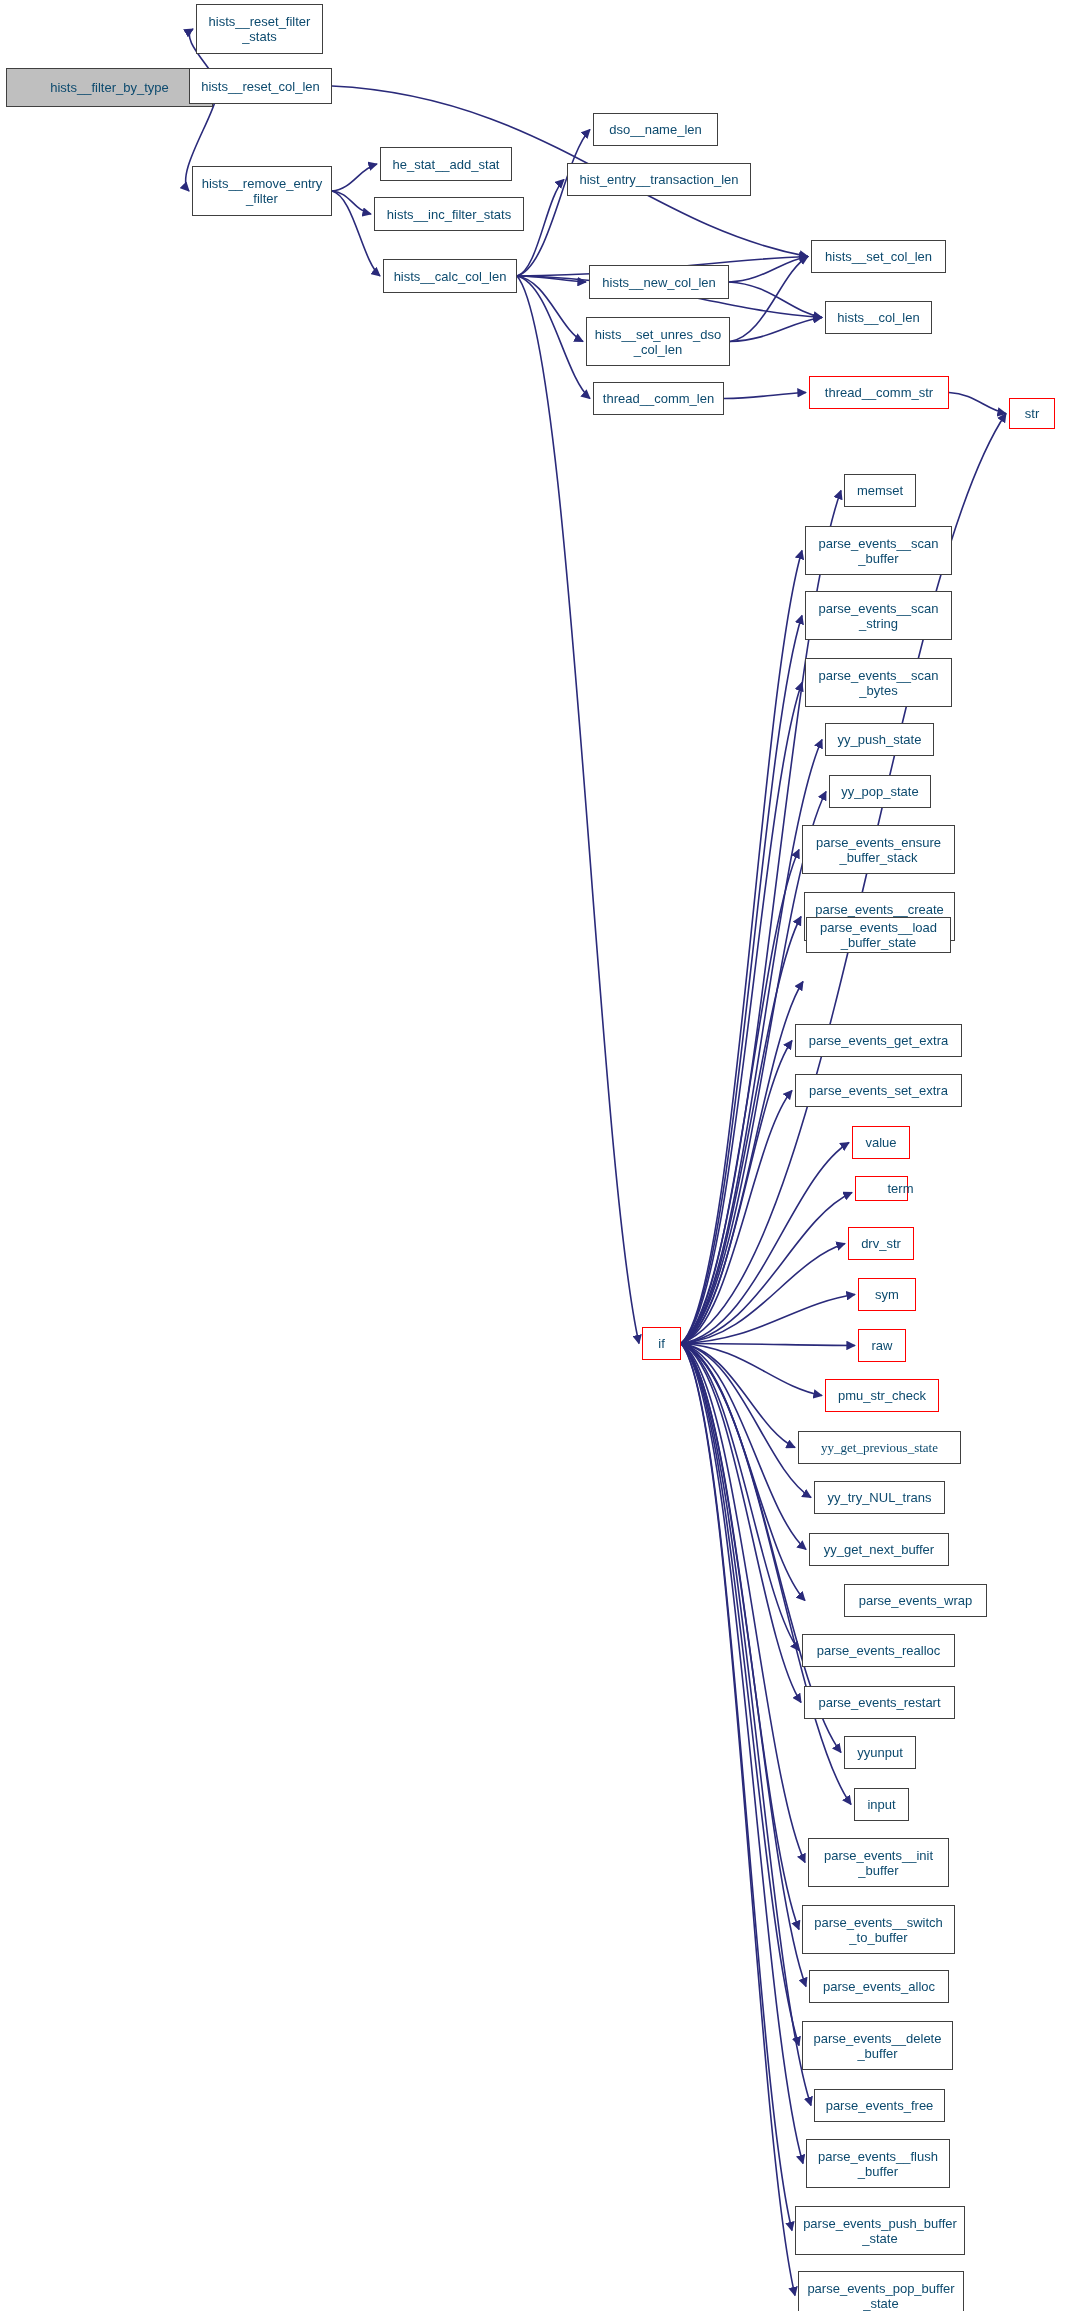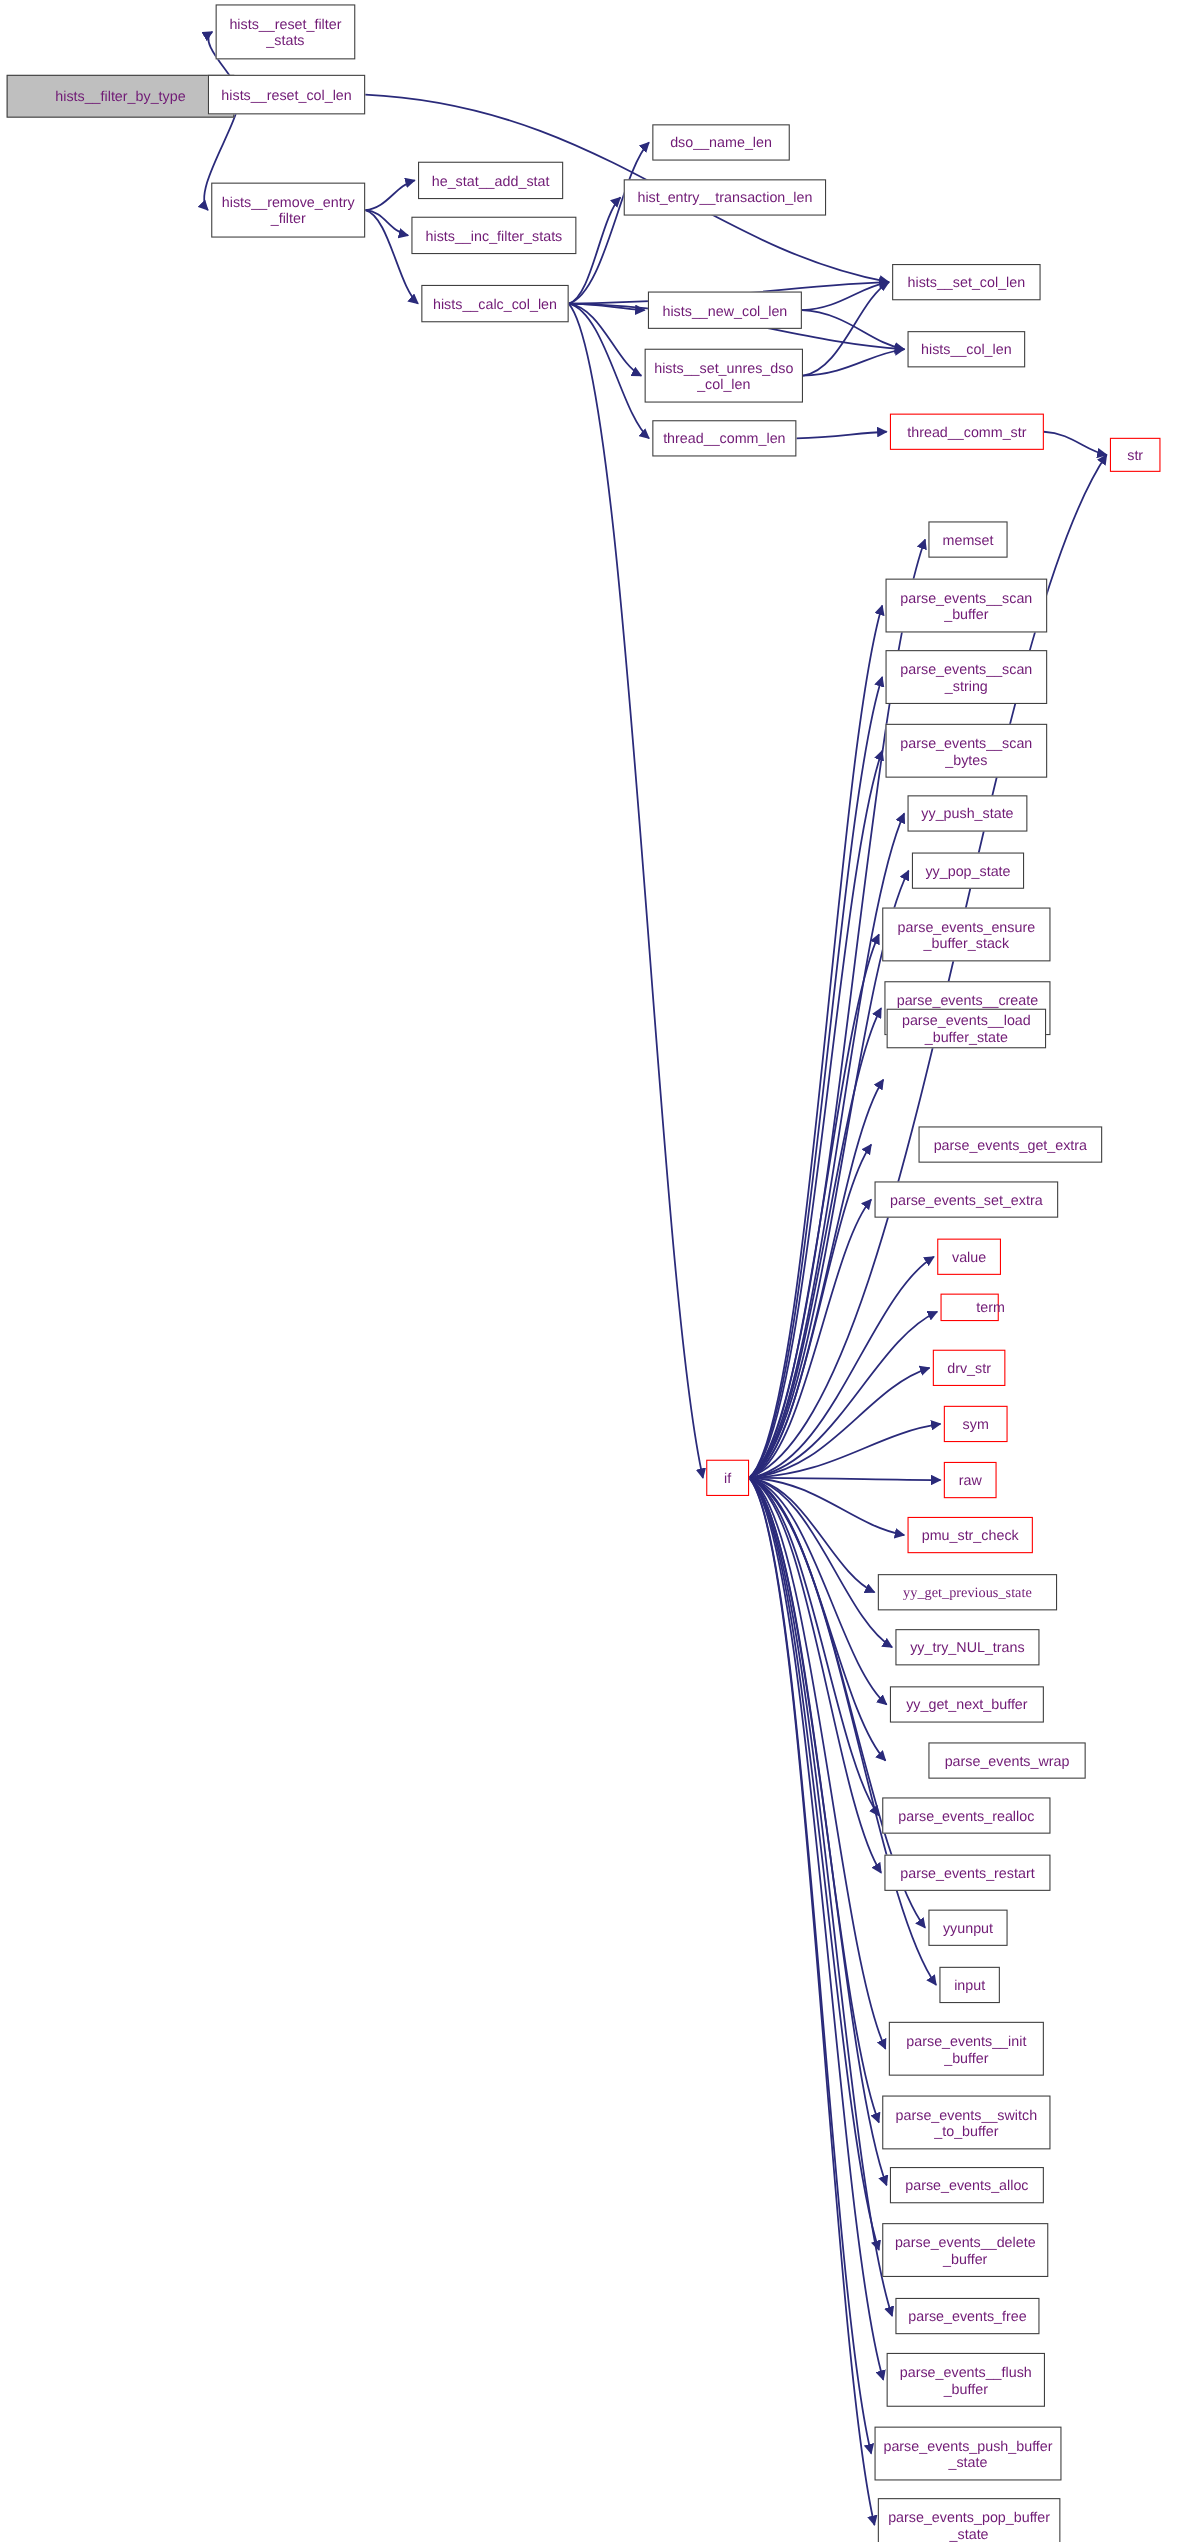--- a/index.html
+++ b/index.html
@@ -6,21 +6,21 @@
   body{font-family:"Liberation Sans",sans-serif;}
   #graph{position:relative;width:1080px;height:2311px;background:#fff;overflow:hidden;}
   svg.edges{position:absolute;left:0;top:0;width:1080px;height:2311px;pointer-events:none;}
   .node{
     position:absolute;
     box-sizing:border-box;
     display:flex;align-items:center;justify-content:center;
     text-align:center;
     background:#ffffff;
     border:1px solid #404040;
-    color:#701a75;
+    color:#0c4a6e;
     font-size:13px;
     line-height:15px;
     letter-spacing:0px;
     white-space:pre-line;
     padding:0 4px;
   }
   .node.red{border:1.6px solid #ff0000;}
   .node.root{background:#bfbfbf;border:1px solid #404040;}
 </style>
 </head>
@@ -120,21 +120,21 @@
       <div class="node" style="left: 805px; top: 658px; width: 147px; height: 49px;">parse_events__scan
 _bytes</div>
       <div class="node" style="left: 825px; top: 723px; width: 109px; height: 33px;">yy_push_state</div>
       <div class="node" style="left: 829px; top: 775px; width: 102px; height: 33px;">yy_pop_state</div>
       <div class="node" style="left: 802px; top: 825px; width: 153px; height: 49px;">parse_events_ensure
 _buffer_stack</div>
       <div class="node" style="left: 804px; top: 892px; width: 151px; height: 49px;">parse_events__create
 _buffer</div>
       <div class="node" style="left: 806px; top: 917px; width: 145px; height: 36px;">parse_events__load
 _buffer_state</div>
-      <div class="node" style="left: 795px; top: 1024px; width: 167px; height: 33px; margin-left: 40px;">parse_events_get_extra</div>
+      <div class="node" style="left: 795px; top: 1024px; width: 167px; height: 33px;">parse_events_get_extra</div>
       <div class="node" style="left: 795px; top: 1074px; width: 167px; height: 33px;">parse_events_set_extra</div>
       <div class="node red" style="left: 852px; top: 1126px; width: 58px; height: 33px;">value</div>
       <div class="node red" style="left: 855px; top: 1176px; width: 53px; height: 25px; padding-left: 42px;">term</div>
       <div class="node red" style="left: 848px; top: 1227px; width: 66px; height: 33px;">drv_str</div>
       <div class="node red" style="left: 858px; top: 1278px; width: 58px; height: 33px;">sym</div>
       <div class="node red" style="left: 858px; top: 1329px; width: 48px; height: 33px;">raw</div>
       <div class="node red" style="left: 825px; top: 1379px; width: 114px; height: 33px;">pmu_str_check</div>
       <div class="node" style="left: 798px; top: 1431px; width: 163px; height: 33px; font-family: Liberation Serif, serif;">yy_get_previous_state</div>
       <div class="node" style="left: 814px; top: 1481px; width: 131px; height: 33px;">yy_try_NUL_trans</div>
       <div class="node" style="left: 809px; top: 1533px; width: 140px; height: 33px;">yy_get_next_buffer</div>

